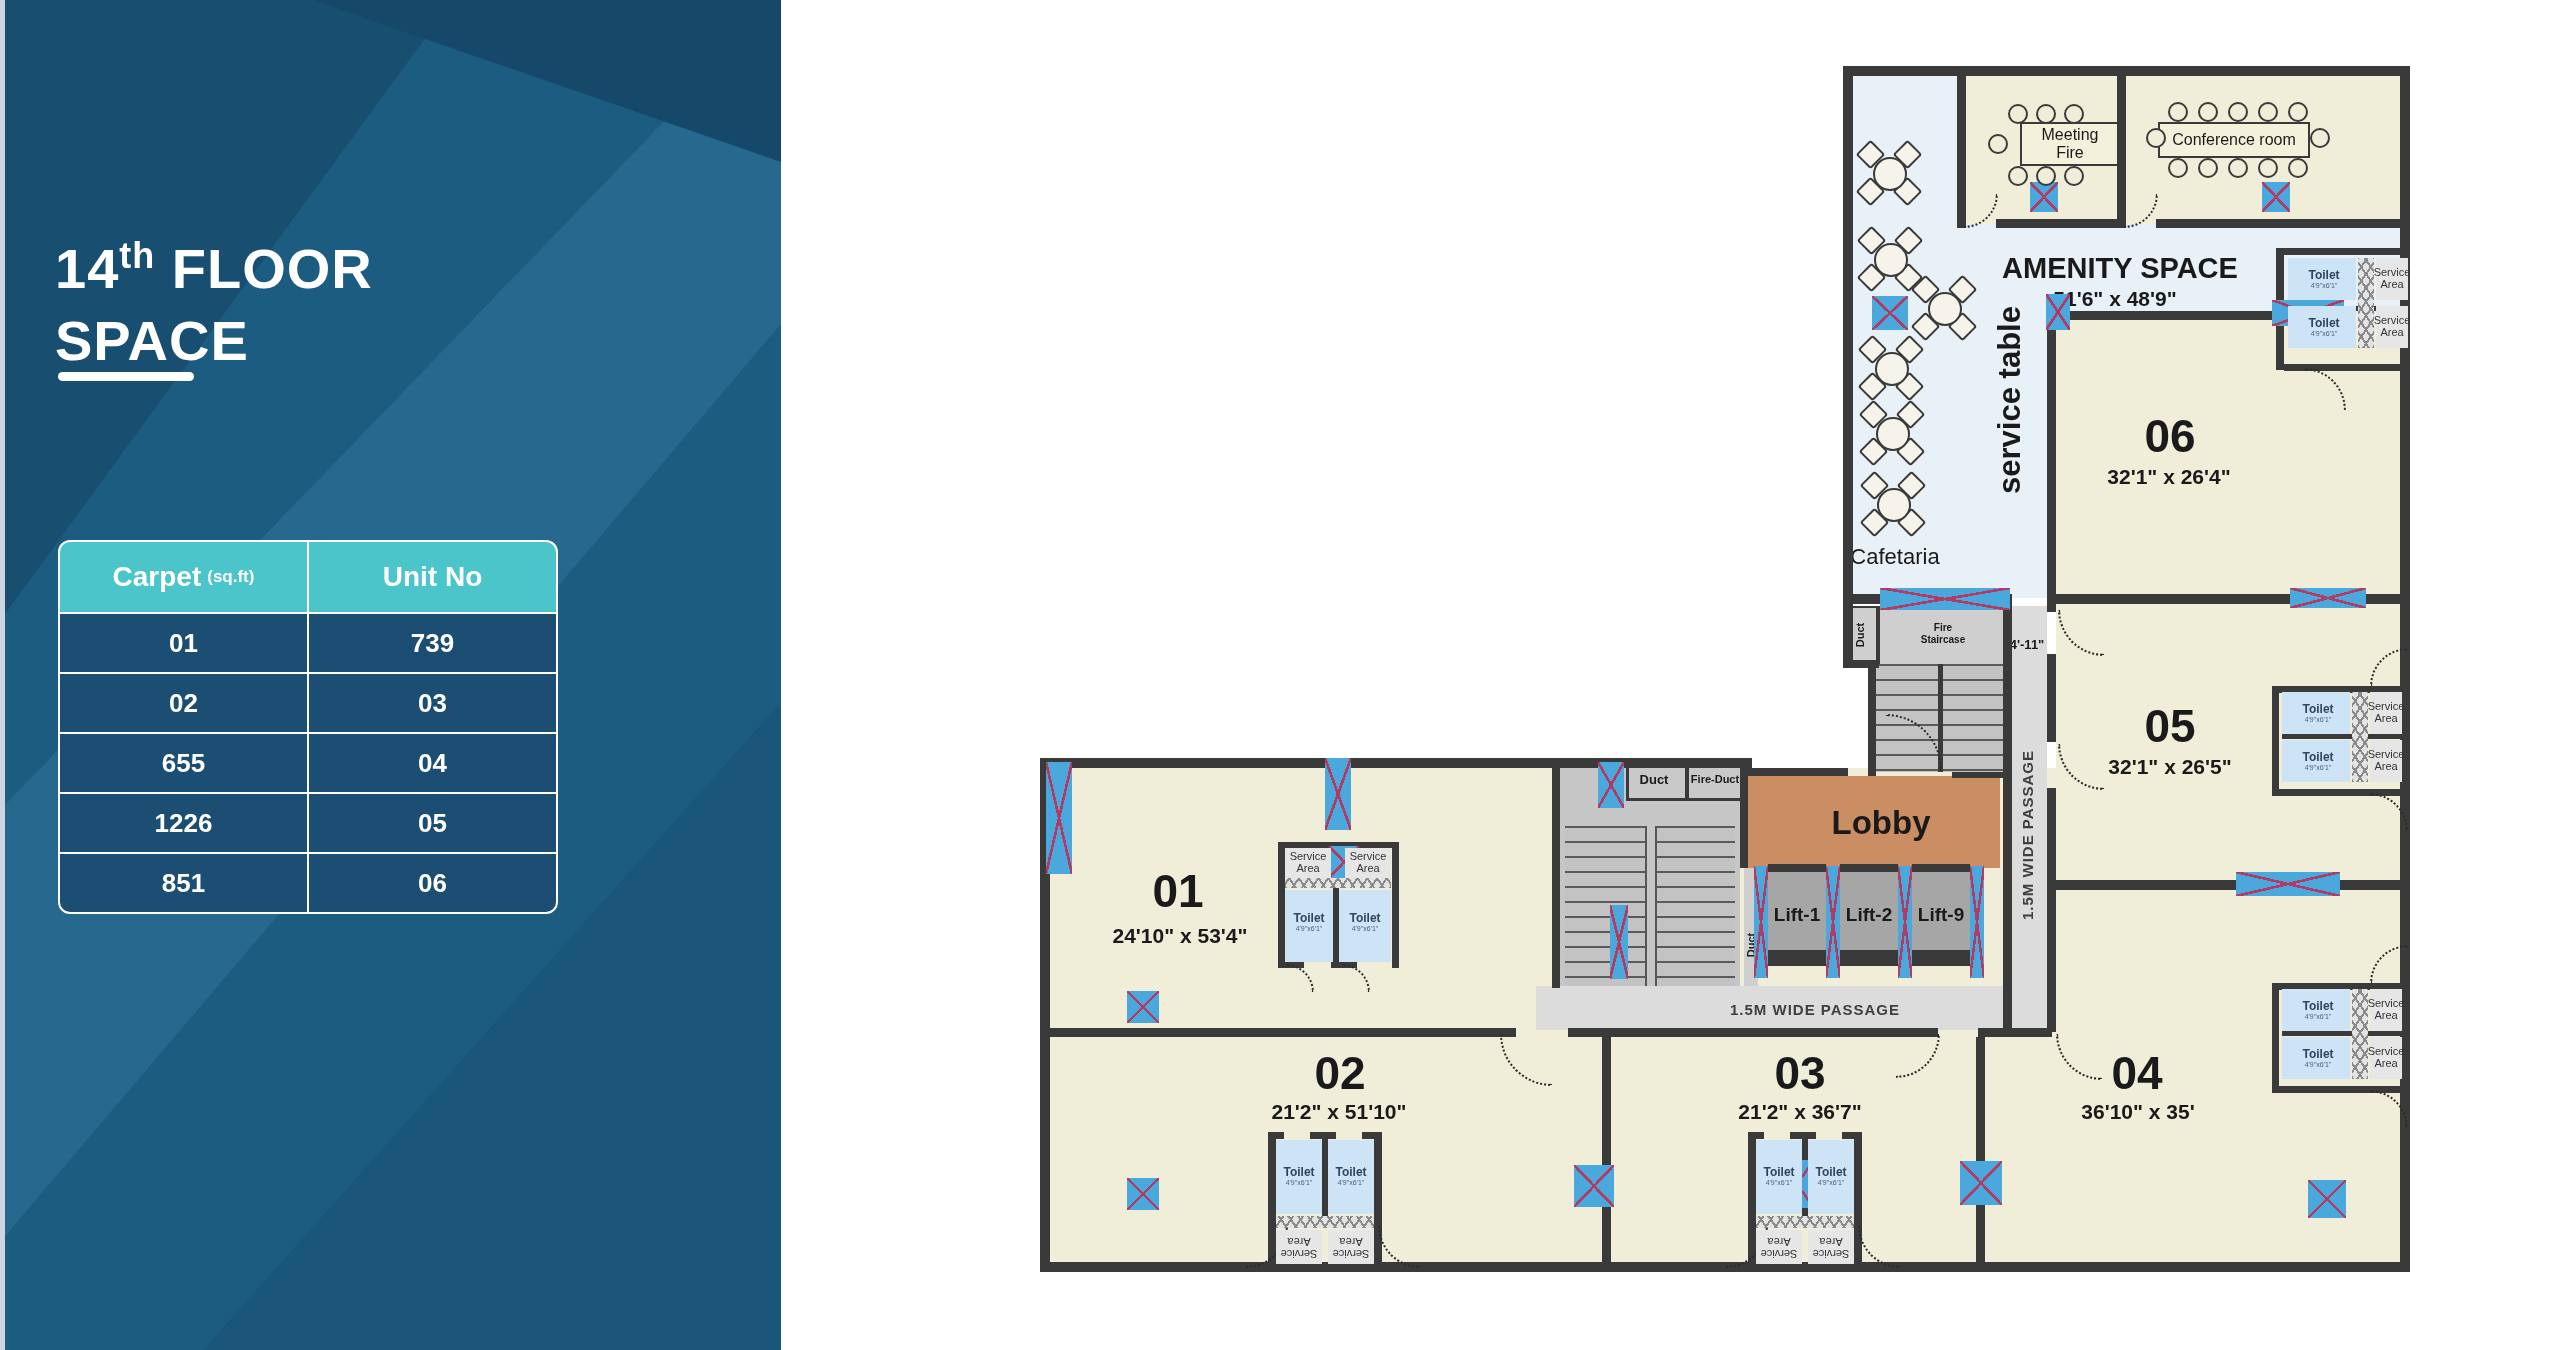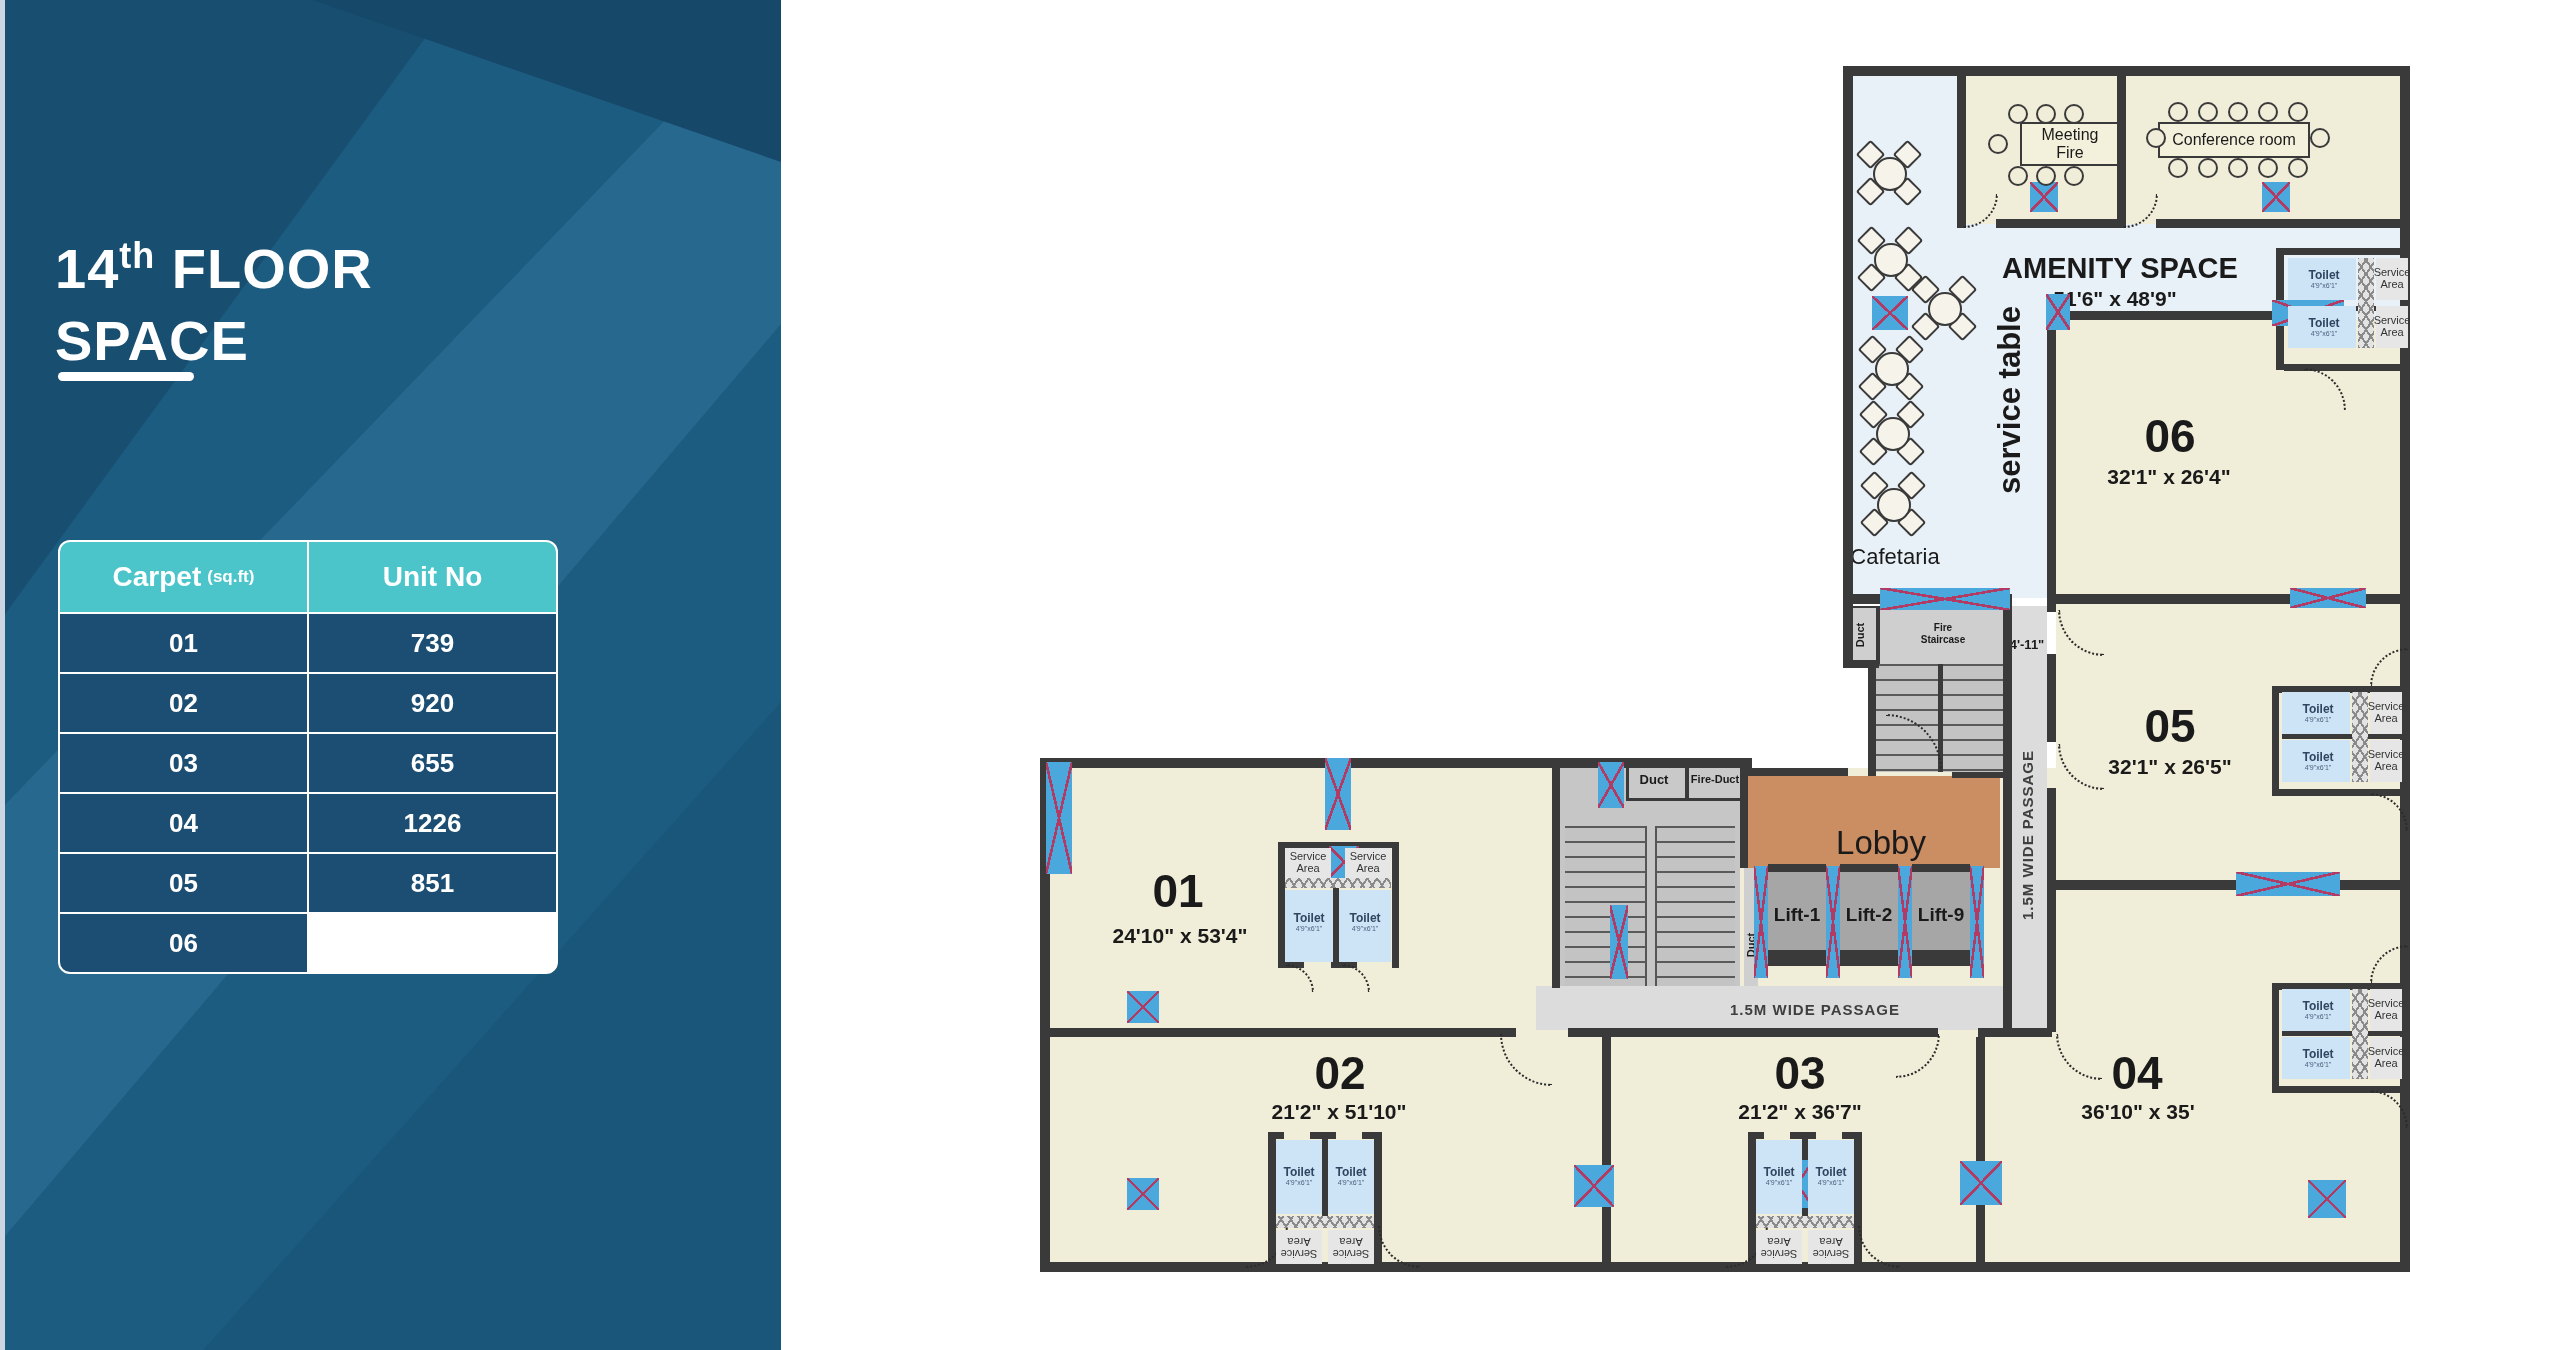--- a/index.html
+++ b/index.html
@@ -71,21 +71,20 @@
       <div class="hc">
           <span>Carpet</span>
           <small>(sq.ft)</small>
         </div>
       <div class="hc">
           <span>Unit No</span>
         </div>
       <div class="bc">01</div>
       <div class="bc">739</div>
       <div class="bc">02</div>
-      <div class="bc">920</div>
       <div class="bc">03</div>
       <div class="bc">655</div>
       <div class="bc">04</div>
       <div class="bc">1226</div>
       <div class="bc">05</div>
       <div class="bc">851</div>
       <div class="bc">06</div>
     </div>
     <div class="edge-strip"></div>
   </aside>
@@ -134,21 +133,21 @@
     <div class="lbl v-text" style="left:2010px;top:400px;font-size:31px;font-weight:800;">service table</div>
     <div class="lbl" style="left:1895px;top:557px;font-size:22px;font-weight:500;">Cafetaria</div>
 
     <div class="mtable" style="left:2020px;top:122px;width:96px;height:40px;">
         <span><span>Meeting</span><br><span>Fire</span></span>
       </div>
     <div class="mtable" style="left:2158px;top:122px;width:148px;height:32px;">
         <span>Conference room</span>
       </div>
 
-    <div class="lbl" style="left:1881px;top:843px;font-size:33px;font-weight:400;">Lobby</div>
+    <div class="lbl" style="left:1881px;top:823px;font-size:33px;font-weight:700;">Lobby</div>
     <div class="lbl" style="left:1797px;top:915px;font-size:19px;font-weight:700;">Lift-1</div>
     <div class="lbl" style="left:1869px;top:915px;font-size:19px;font-weight:700;">Lift-2</div>
     <div class="lbl" style="left:1941px;top:915px;font-size:19px;font-weight:700;">Lift-9</div>
 
     <div class="lbl" style="left:1654px;top:779px;font-size:13px;font-weight:600;">Duct</div>
     <div class="lbl" style="left:1715px;top:779px;font-size:11px;font-weight:600;">Fire-Duct</div>
     <div class="lbl v-text" style="left:1751px;top:945px;font-size:11px;font-weight:600;">Duct</div>
     <div class="lbl v-text" style="left:1860px;top:635px;font-size:11px;font-weight:600;">Duct</div>
     <div class="lbl" style="left:1943px;top:634px;font-size:10px;font-weight:600;line-height:1.2;"><span>Fire</span><br><span>Staircase</span></div>
 

